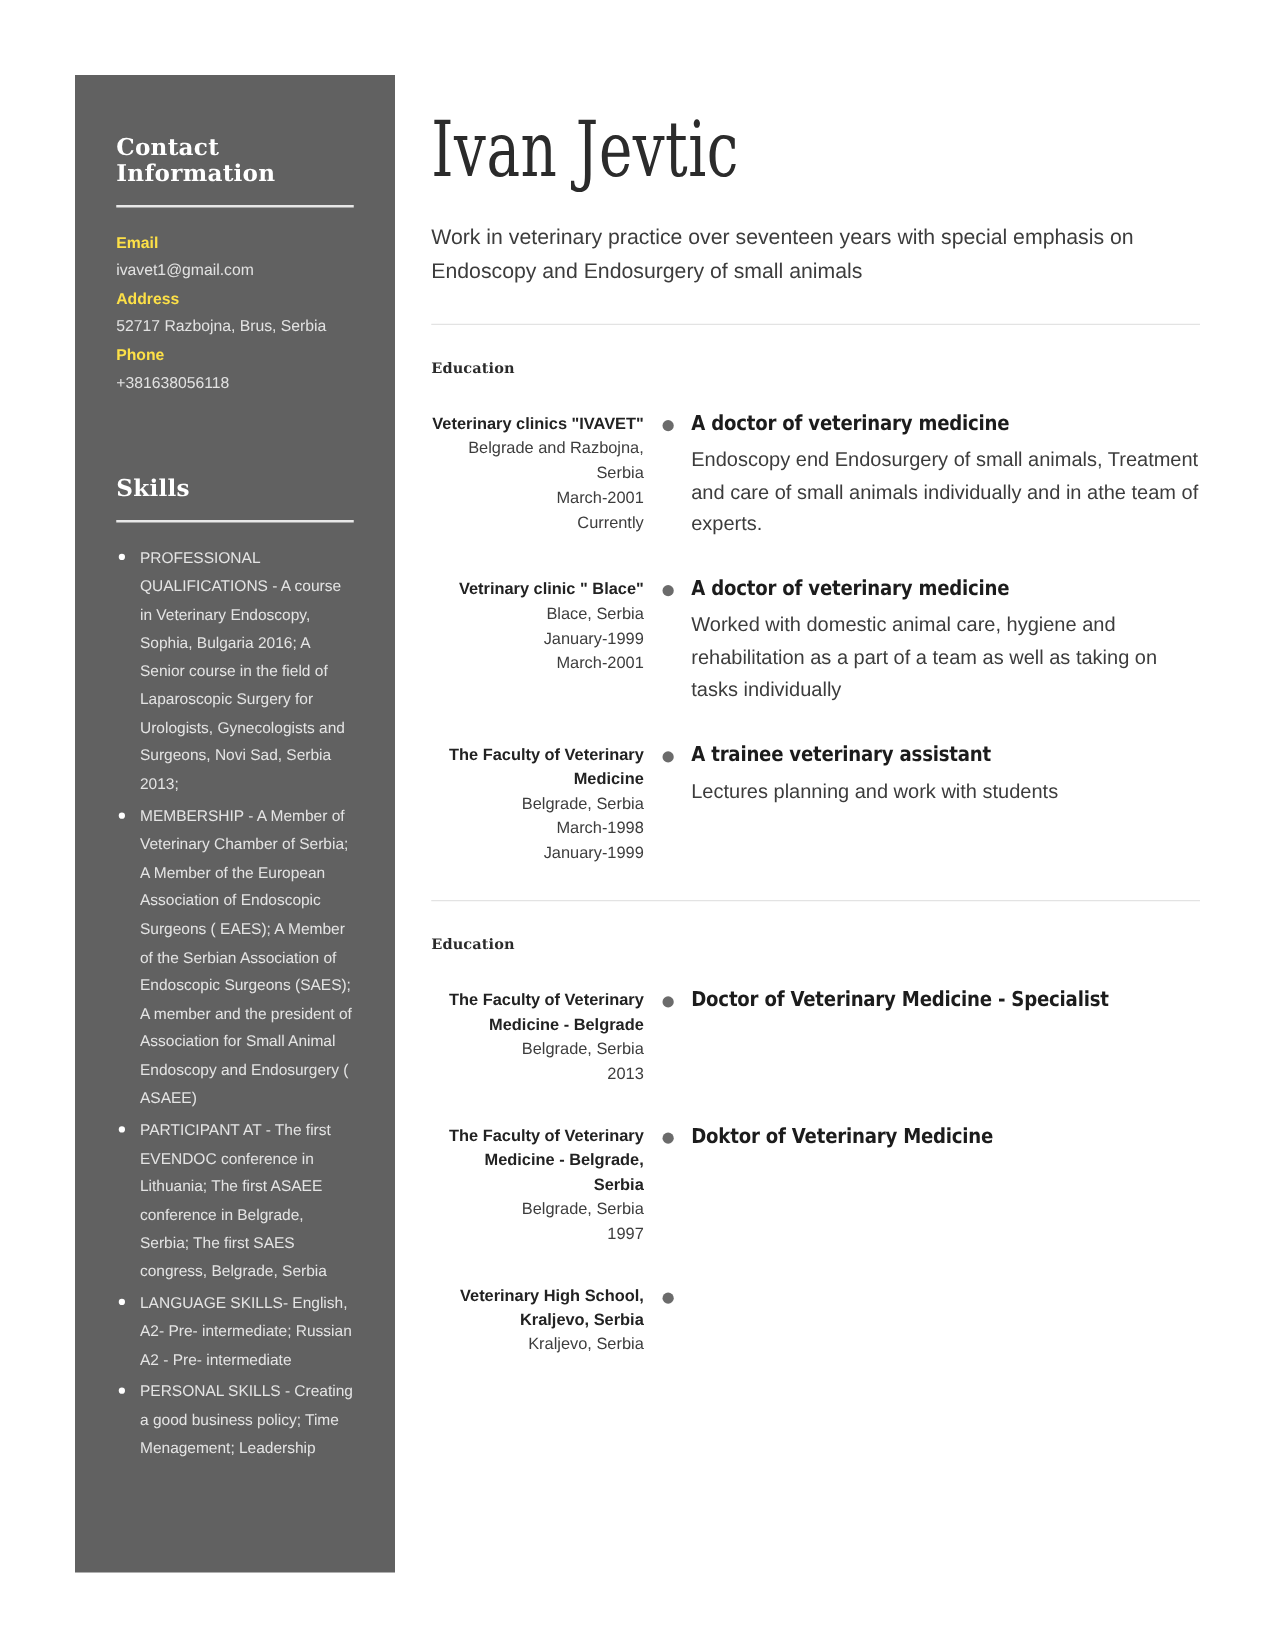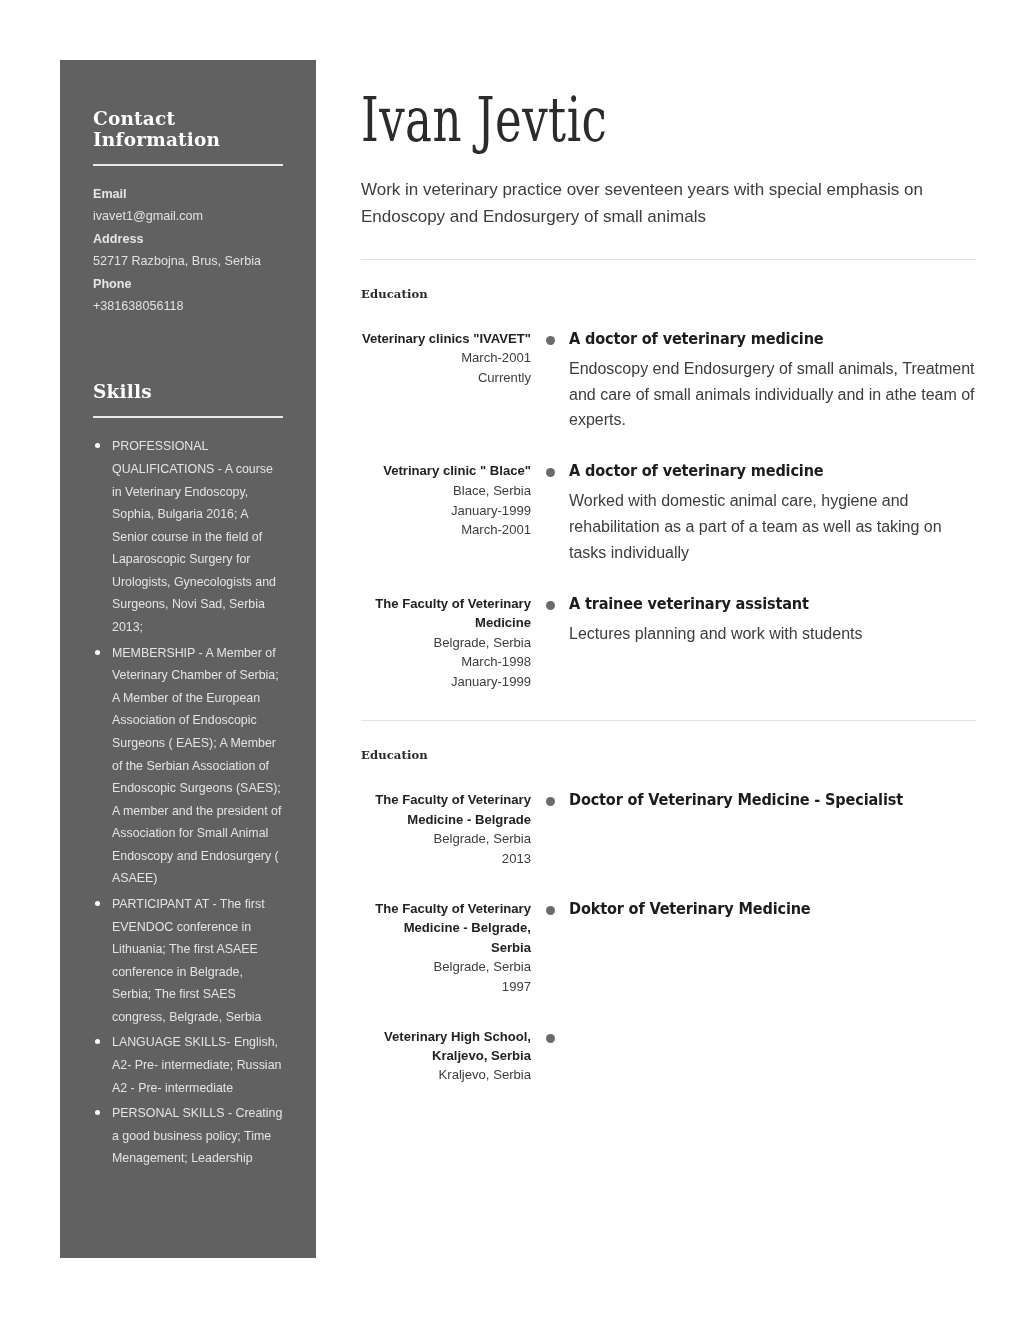--- a/index.html
+++ b/index.html
@@ -26,21 +26,21 @@
     font-size: 18.5px;
     letter-spacing: .2px;
     color: #ffffff;
     padding-top: 48px;
   }
   .side-rule {
     height: 2px; background: #e8e8e8;
     margin-top: 14px; margin-bottom: 17px;
   }
   .contact-block { font-size: 12.6px; line-height: 1.78; }
-  .contact-label { font-weight: bold; color: #e5e5e5; font-size: 12.6px; }
+  .contact-label { font-weight: bold; color: #fde047; font-size: 12.6px; }
   .contact-value { color: #e2e2e2; font-size: 12.6px; }
 
   .skills-heading { padding-top: 64px; }
   .skills-list { margin-top: 4px; list-style: none; }
   .skill-item {
     position: relative;
     padding-left: 19px;
     margin-bottom: 3px;
     font-size: 12.4px;
     line-height: 1.82;
@@ -51,21 +51,21 @@
     position: absolute;
     left: 2px; top: 8px;
     width: 5px; height: 5px;
     border-radius: 50%;
     background: #ffffff;
   }
 
   
   .main {
     position: absolute;
-    left: 361px; top: 60px;
+    left: 345px; top: 60px;
     width: 615px;
   }
   .name {
     font-family: "DejaVu Serif", "Liberation Serif", serif;
     font-weight: normal;
     font-size: 55px;
     line-height: 1.05;
     color: #2b2b2b;
     letter-spacing: .5px;
     transform: scaleX(0.82) scaleY(1.12);
@@ -180,20 +180,21 @@
     <p class="summary">Work in veterinary practice over seventeen years with special emphasis on Endoscopy and Endosurgery of small animals</p>
 
     <div class="divider"></div>
     <div class="section-title">Education</div>
 
     <div class="entries">
 
       <div class="entry">
         <div class="entry-meta">
           <div class="org">Veterinary clinics "IVAVET"</div>
+          <div class="meta-line">Belgrade and Razbojna, Serbia</div>
           <div class="meta-line">March-2001</div>
           <div class="meta-line">Currently</div>
         </div>
         <div class="entry-bullet">
           <span class="dot"></span>
         </div>
         <div class="entry-body">
           <div class="role">A doctor of veterinary medicine</div>
           <div class="role-desc">Endoscopy end Endosurgery of small animals, Treatment and care of small animals individually and in athe team of experts.</div>
         </div>

